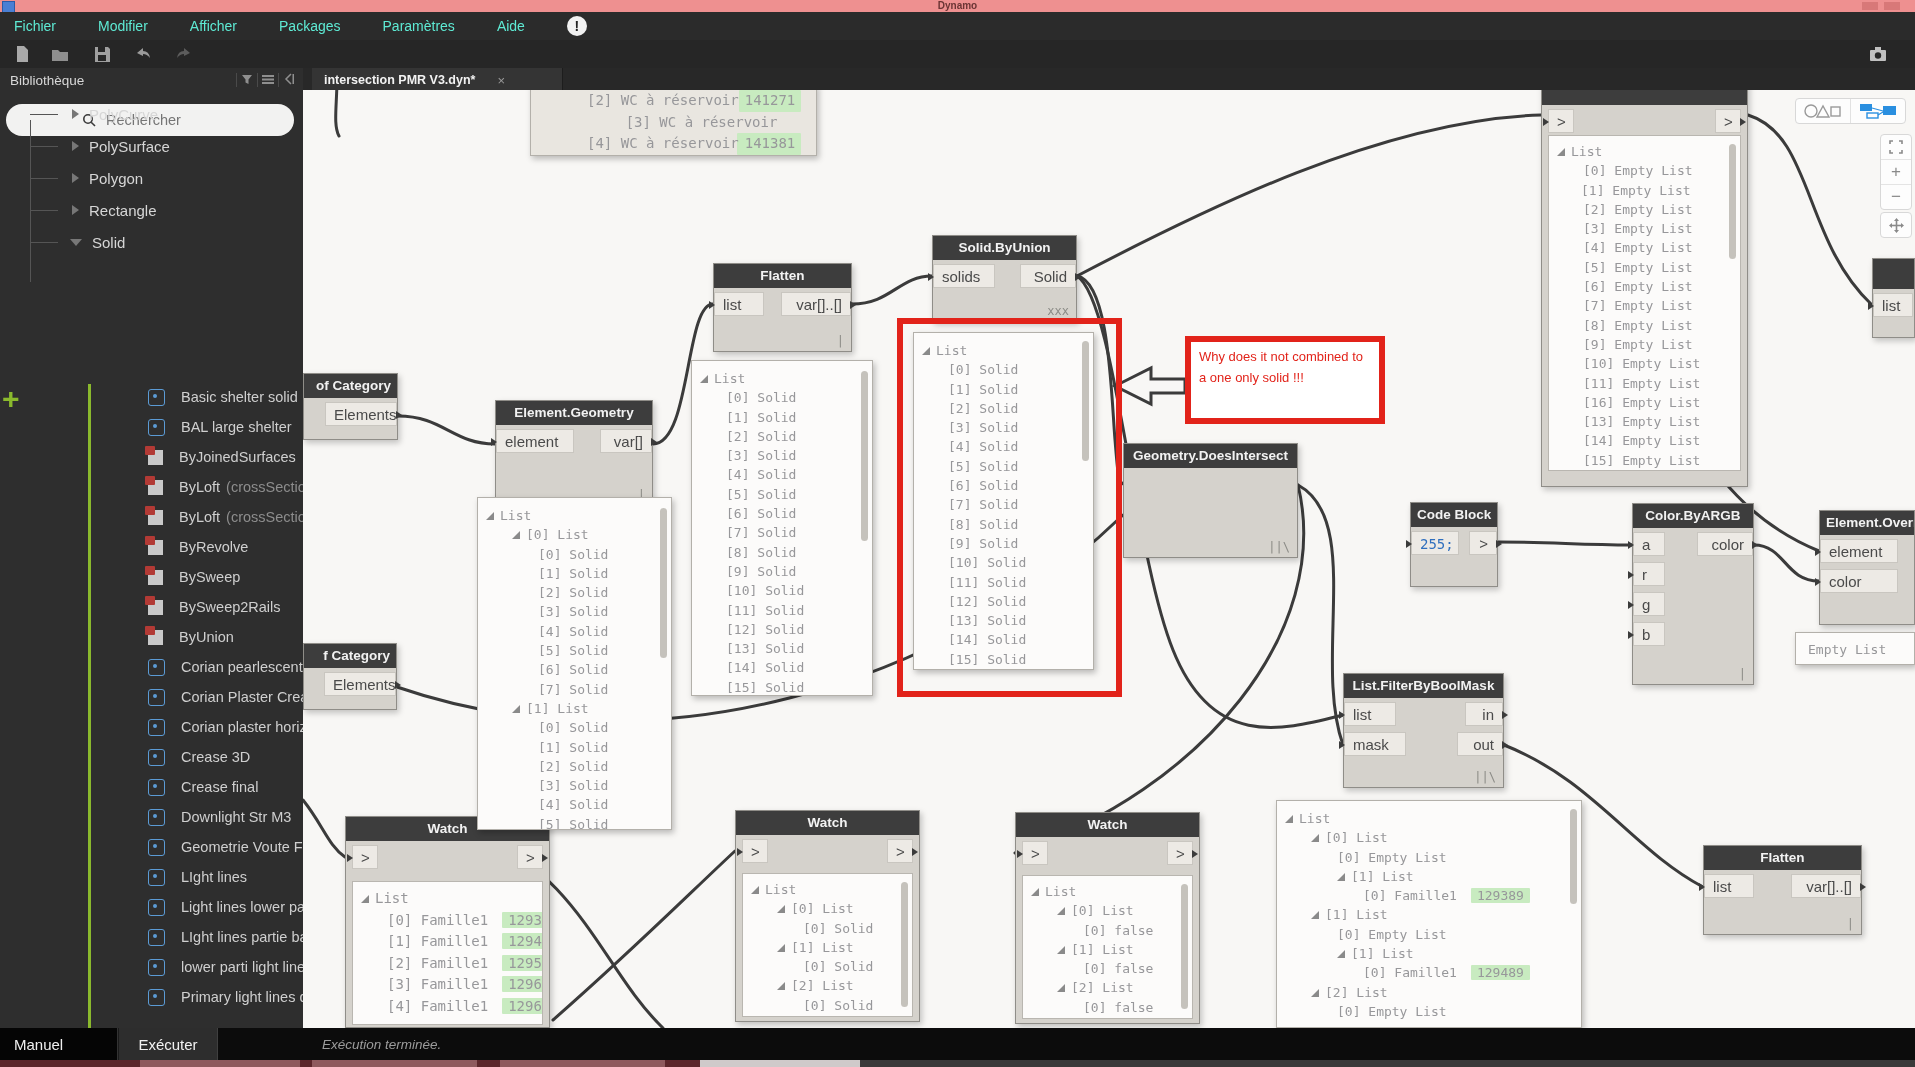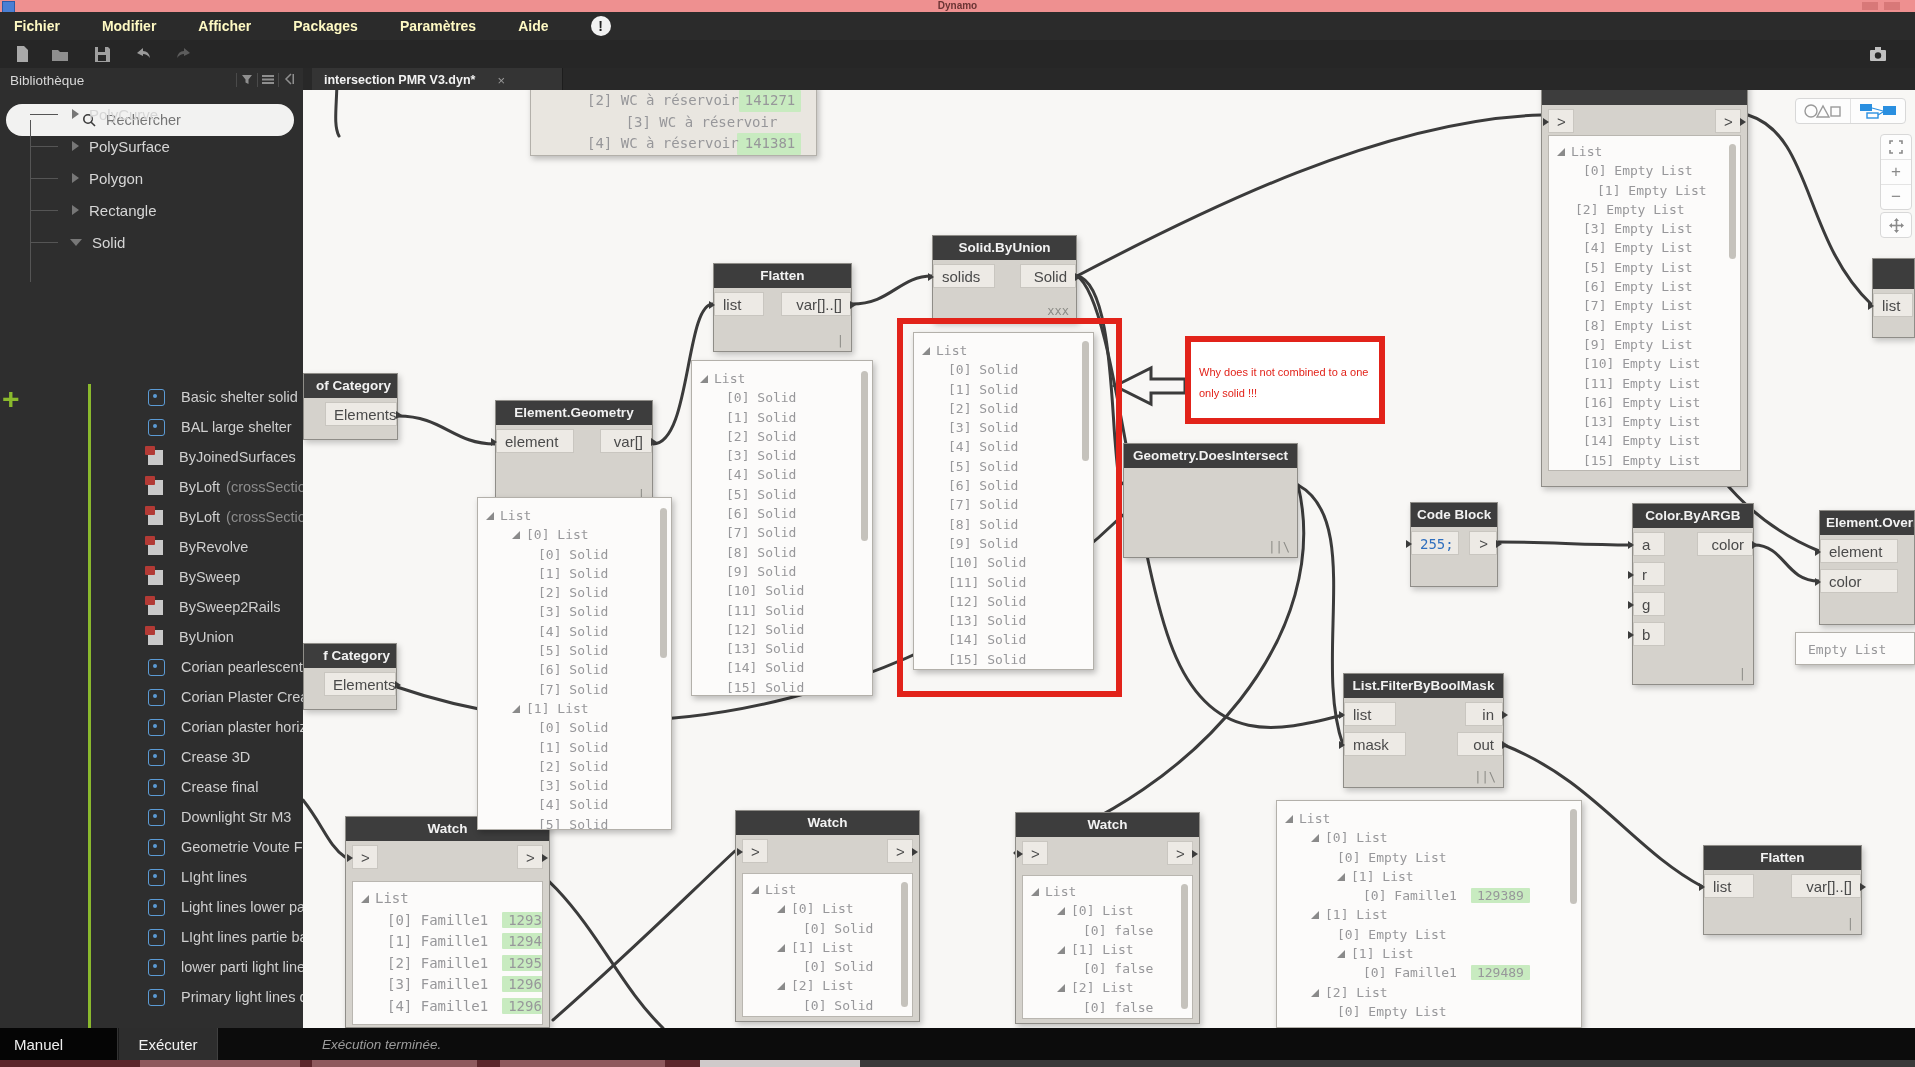--- a/index.html
+++ b/index.html
@@ -5,21 +5,21 @@
   html,body{margin:0;padding:0;}
   body{width:1915px;height:1067px;overflow:hidden;position:relative;background:#f8f7f5;
        font-family:"Liberation Sans",sans-serif;-webkit-font-smoothing:antialiased;}
   .abs{position:absolute;}
   
   #titlebar{left:0;top:0;width:1915px;height:12px;background:#ee9090;color:#6b3434;
             font-size:10px;line-height:11px;text-align:center;font-weight:bold;}
   #title-app-icon{left:2px;top:1px;width:11px;height:10px;background:#4a7fd4;border:1px solid #2c5aa8;}
   .win-ctl{top:2px;width:16px;height:8px;background:#d87878;}
   #menubar{left:0;top:12px;width:1915px;height:28px;background:#2b2b2b;display:flex;align-items:center;gap:36px;padding-left:14px;box-sizing:border-box;}
-  .menu-item{color:#fef9c3;font-size:14px;cursor:default;font-weight:bold;}
+  .menu-item{color:#5eead4;font-size:14px;cursor:default;}
   #notif-circle{width:20px;height:20px;border-radius:50%;background:#f2f2f2;color:#222;font-weight:bold;
                 font-size:14px;text-align:center;line-height:20px;margin-left:6px;}
   #toolbar{left:0;top:40px;width:1915px;height:28px;background:#262626;}
   .tb-ic{top:4px;width:20px;height:20px;}
   .tb-ic svg{width:20px;height:20px;}
   
   #headstrip{left:0;top:68px;width:1915px;height:24px;background:#282828;}
   #lib-head{left:0;top:0;width:303px;height:24px;background:#2e2e2e;display:flex;align-items:center;}
   #lib-title{color:#d8d8d8;font-size:13.5px;padding-left:10px;flex:1;}
   .lib-hic{color:#8f8f8f;font-size:11px;padding:0 4px;border-left:1px solid #4a4a4a;height:14px;line-height:14px;}
@@ -72,21 +72,21 @@
   .tri{display:none;width:0;height:0;border-left:8px solid transparent;border-bottom:8px solid #8a8a8a;margin-right:6px;}
   .tri.on{display:inline-block;}
   .pv{background:#c8ebc0;padding:0 6px;margin-left:14px;border-radius:1px;}
   .thumb{position:absolute;width:7px;background:#c5c2bc;border-radius:4px;z-index:4;}
   
   .wlist{position:absolute;left:6px;right:6px;background:#fcfbfa;border:1px solid #b9b6b0;overflow:hidden;
          font-family:"DejaVu Sans Mono",monospace;color:#97979a;padding-top:6px;box-sizing:border-box;}
   
   #red-frame{left:594px;top:228px;width:213px;height:367px;border:6px solid #e2231a;z-index:5;background:transparent;}
   #annotation{left:882px;top:246px;width:200px;height:88px;border:6px solid #e2231a;background:#fff;z-index:6;
-              color:#e2231a;font-size:11px;line-height:21px;padding:20px 8px;box-sizing:border-box;}
+              color:#e2231a;font-size:13px;line-height:21px;padding:4px 8px;box-sizing:border-box;}
   
   .ctl-panel{position:absolute;background:#fdfdfd;border:1px solid #d8d8d8;border-radius:4px;z-index:7;}
   .ctl-cell{width:30px;height:24px;display:flex;align-items:center;justify-content:center;color:#8a8a8a;font-size:17px;}
   
   #runbar{left:0;top:1028px;width:1915px;height:32px;background:#0c0c0c;display:flex;align-items:center;}
   #mode-select{width:118px;height:32px;background:#050505;border-right:1px solid #333;color:#f0f0f0;
                font-size:15px;display:flex;align-items:center;padding-left:14px;box-sizing:border-box;}
   #mode-caret{width:0;height:0;border-left:5px solid transparent;border-right:5px solid transparent;border-top:6px solid #cfcfcf;margin-left:58px;}
   #run-btn{width:98px;height:32px;background:#2d2d2d;border-left:1px solid #1a1a1a;border-right:1px solid #3f3f3f;color:#f2f2f2;
            font-size:15px;display:flex;align-items:center;justify-content:center;}
@@ -552,22 +552,22 @@
     <div class="nhead"></div>
     <div class="ports clearfix" style="padding:4px 6px 0 6px;">
       <span class="port in" style="width:26px;">&gt;</span>
       <span class="port out" style="width:26px;text-align:left;">&gt;</span>
     </div>
     <div class="wlist" style="top:54px;height:336px;">
       <div>
 
       <div class="prow" style="padding-left: 8px;"><span class="tri on"></span><span class="pt">List</span></div>
           <div class="prow" style="padding-left: 34px;"><span class="pt">[0] Empty List</span></div>
-          <div class="prow" style="padding-left: 48px;"><span class="pt">[1] Empty List</span></div>
-          <div class="prow" style="padding-left: 26px;"><span class="pt">[2] Empty List</span></div>
+          <div class="prow" style="padding-left: 32px;"><span class="pt">[1] Empty List</span></div>
+          <div class="prow" style="padding-left: 34px;"><span class="pt">[2] Empty List</span></div>
           <div class="prow" style="padding-left: 34px;"><span class="pt">[3] Empty List</span></div>
           <div class="prow" style="padding-left: 34px;"><span class="pt">[4] Empty List</span></div>
           <div class="prow" style="padding-left: 34px;"><span class="pt">[5] Empty List</span></div>
           <div class="prow" style="padding-left: 34px;"><span class="pt">[6] Empty List</span></div>
           <div class="prow" style="padding-left: 34px;"><span class="pt">[7] Empty List</span></div>
           <div class="prow" style="padding-left: 34px;"><span class="pt">[8] Empty List</span></div>
           <div class="prow" style="padding-left: 34px;"><span class="pt">[9] Empty List</span></div>
           <div class="prow" style="padding-left: 34px;"><span class="pt">[10] Empty List</span></div>
           <div class="prow" style="padding-left: 34px;"><span class="pt">[11] Empty List</span></div>
           <div class="prow" style="padding-left: 34px;"><span class="pt">[16] Empty List</span></div>

